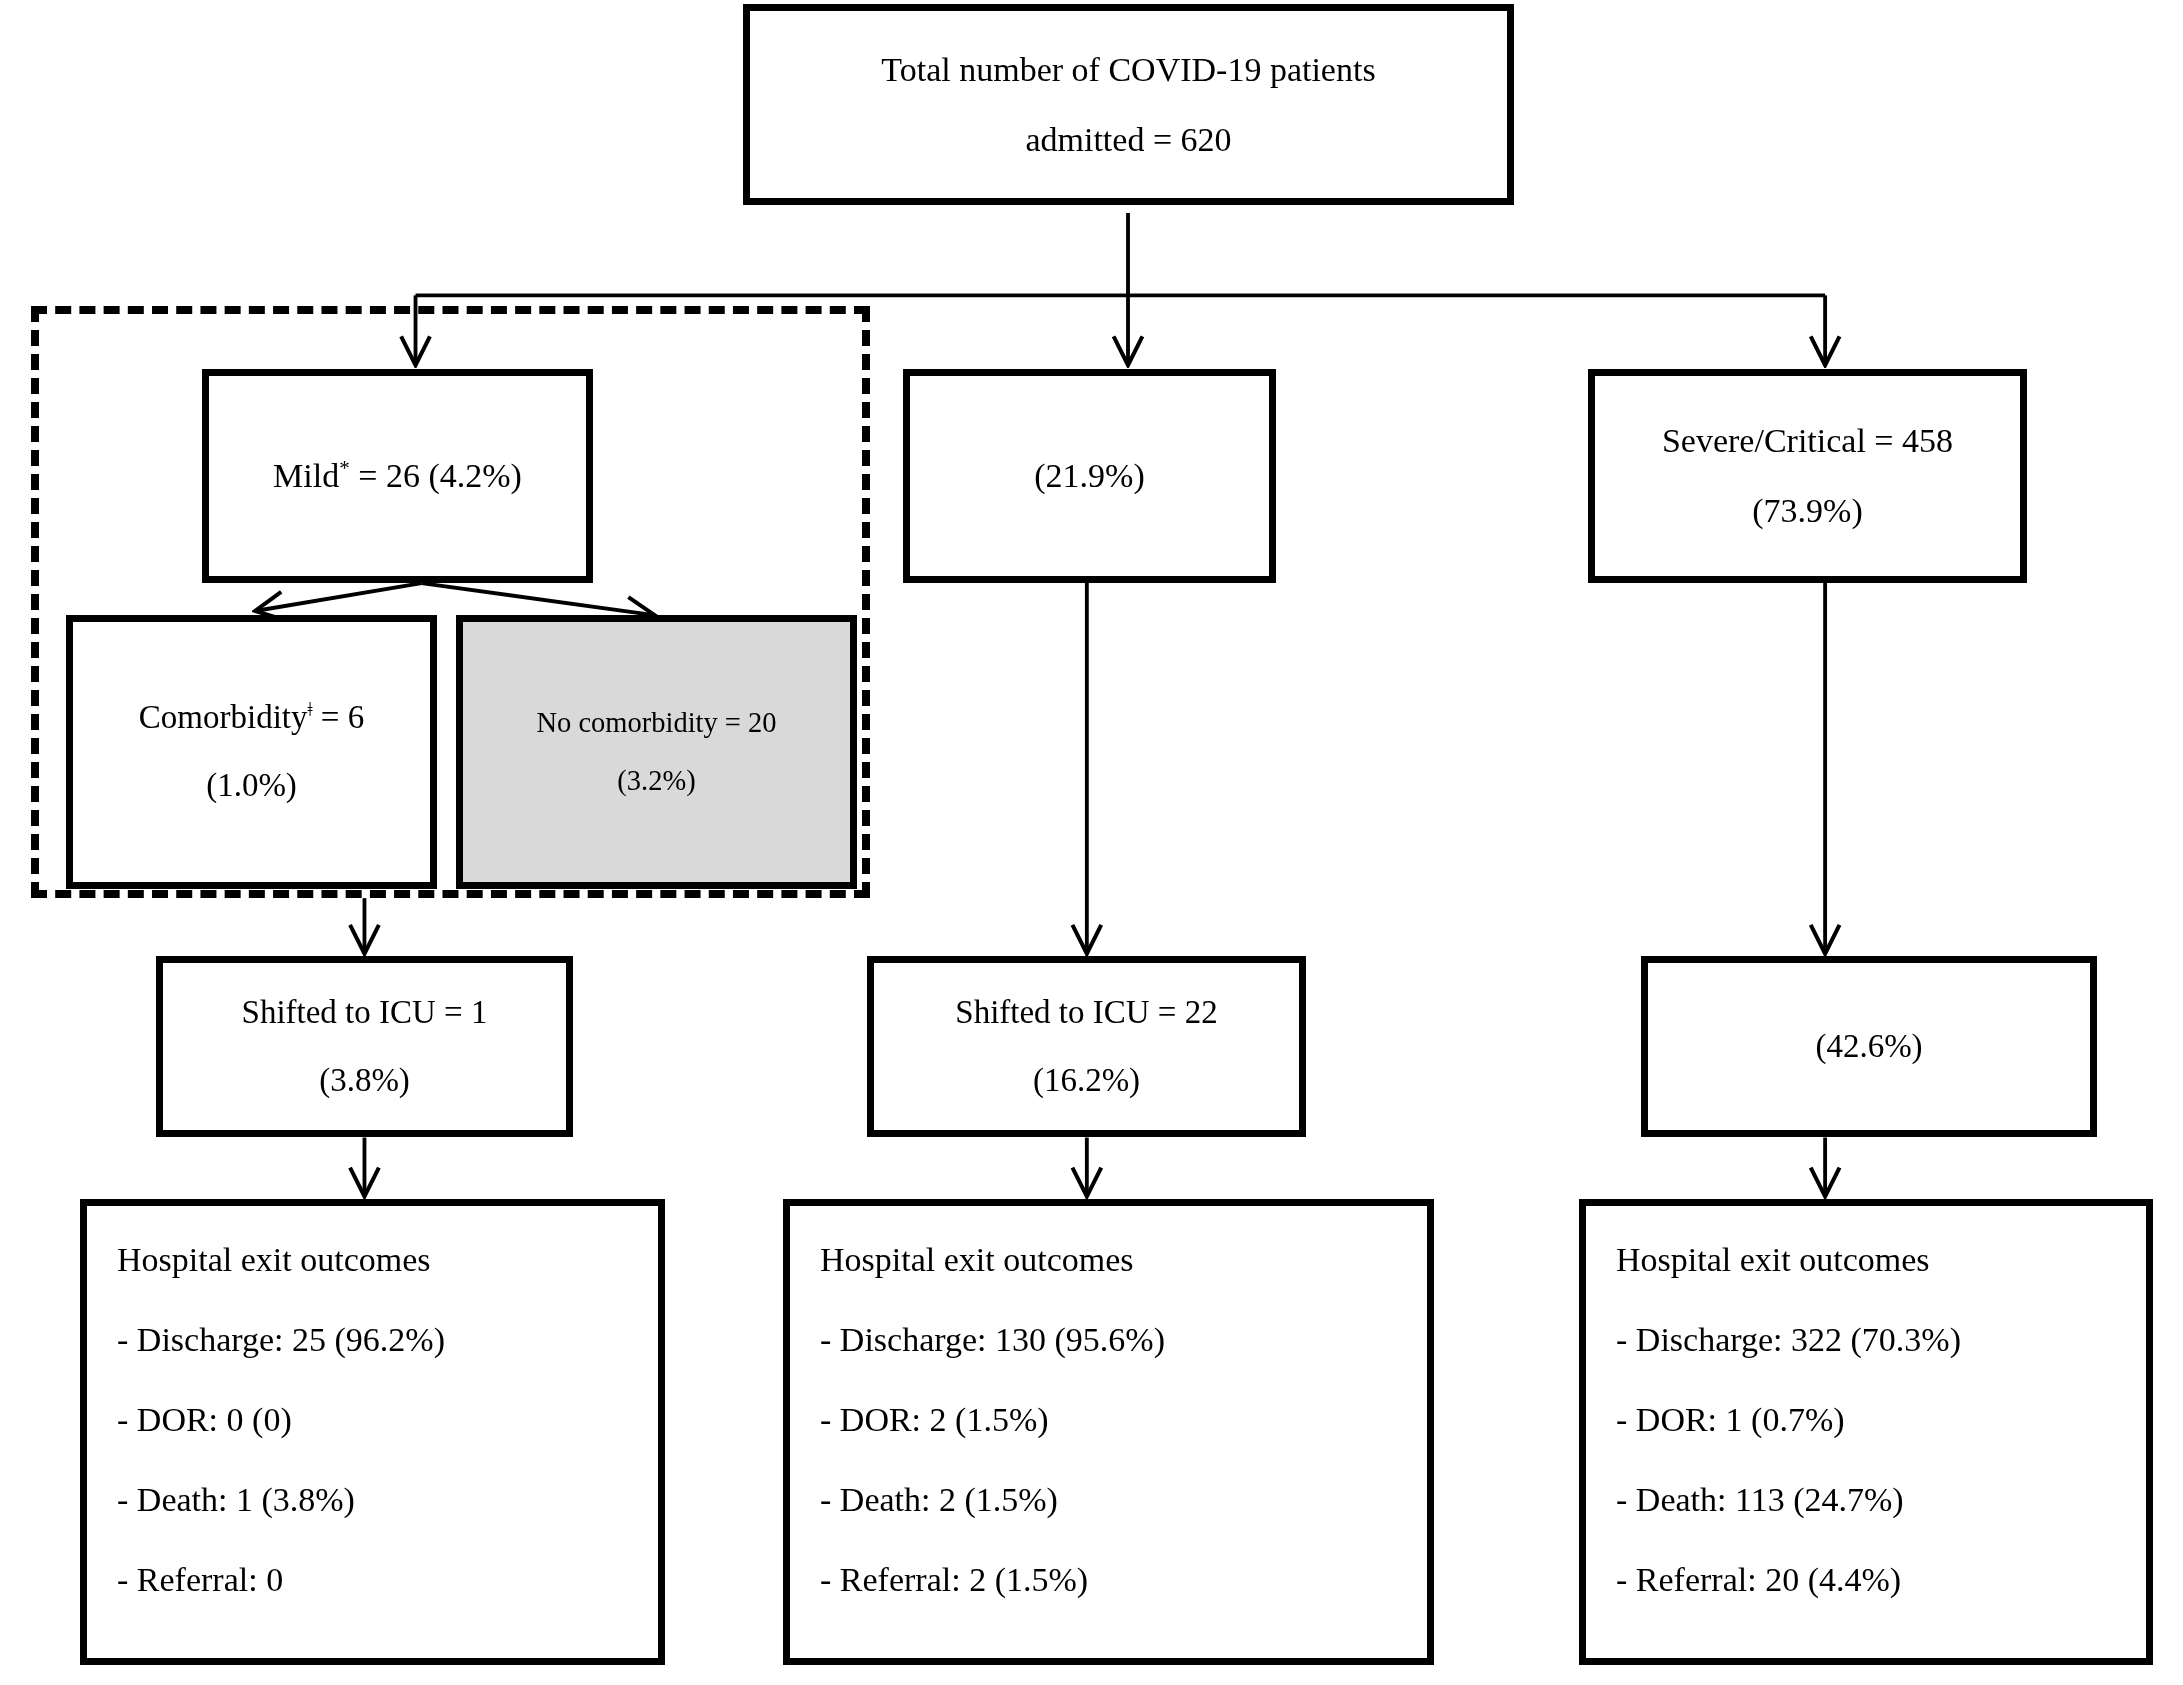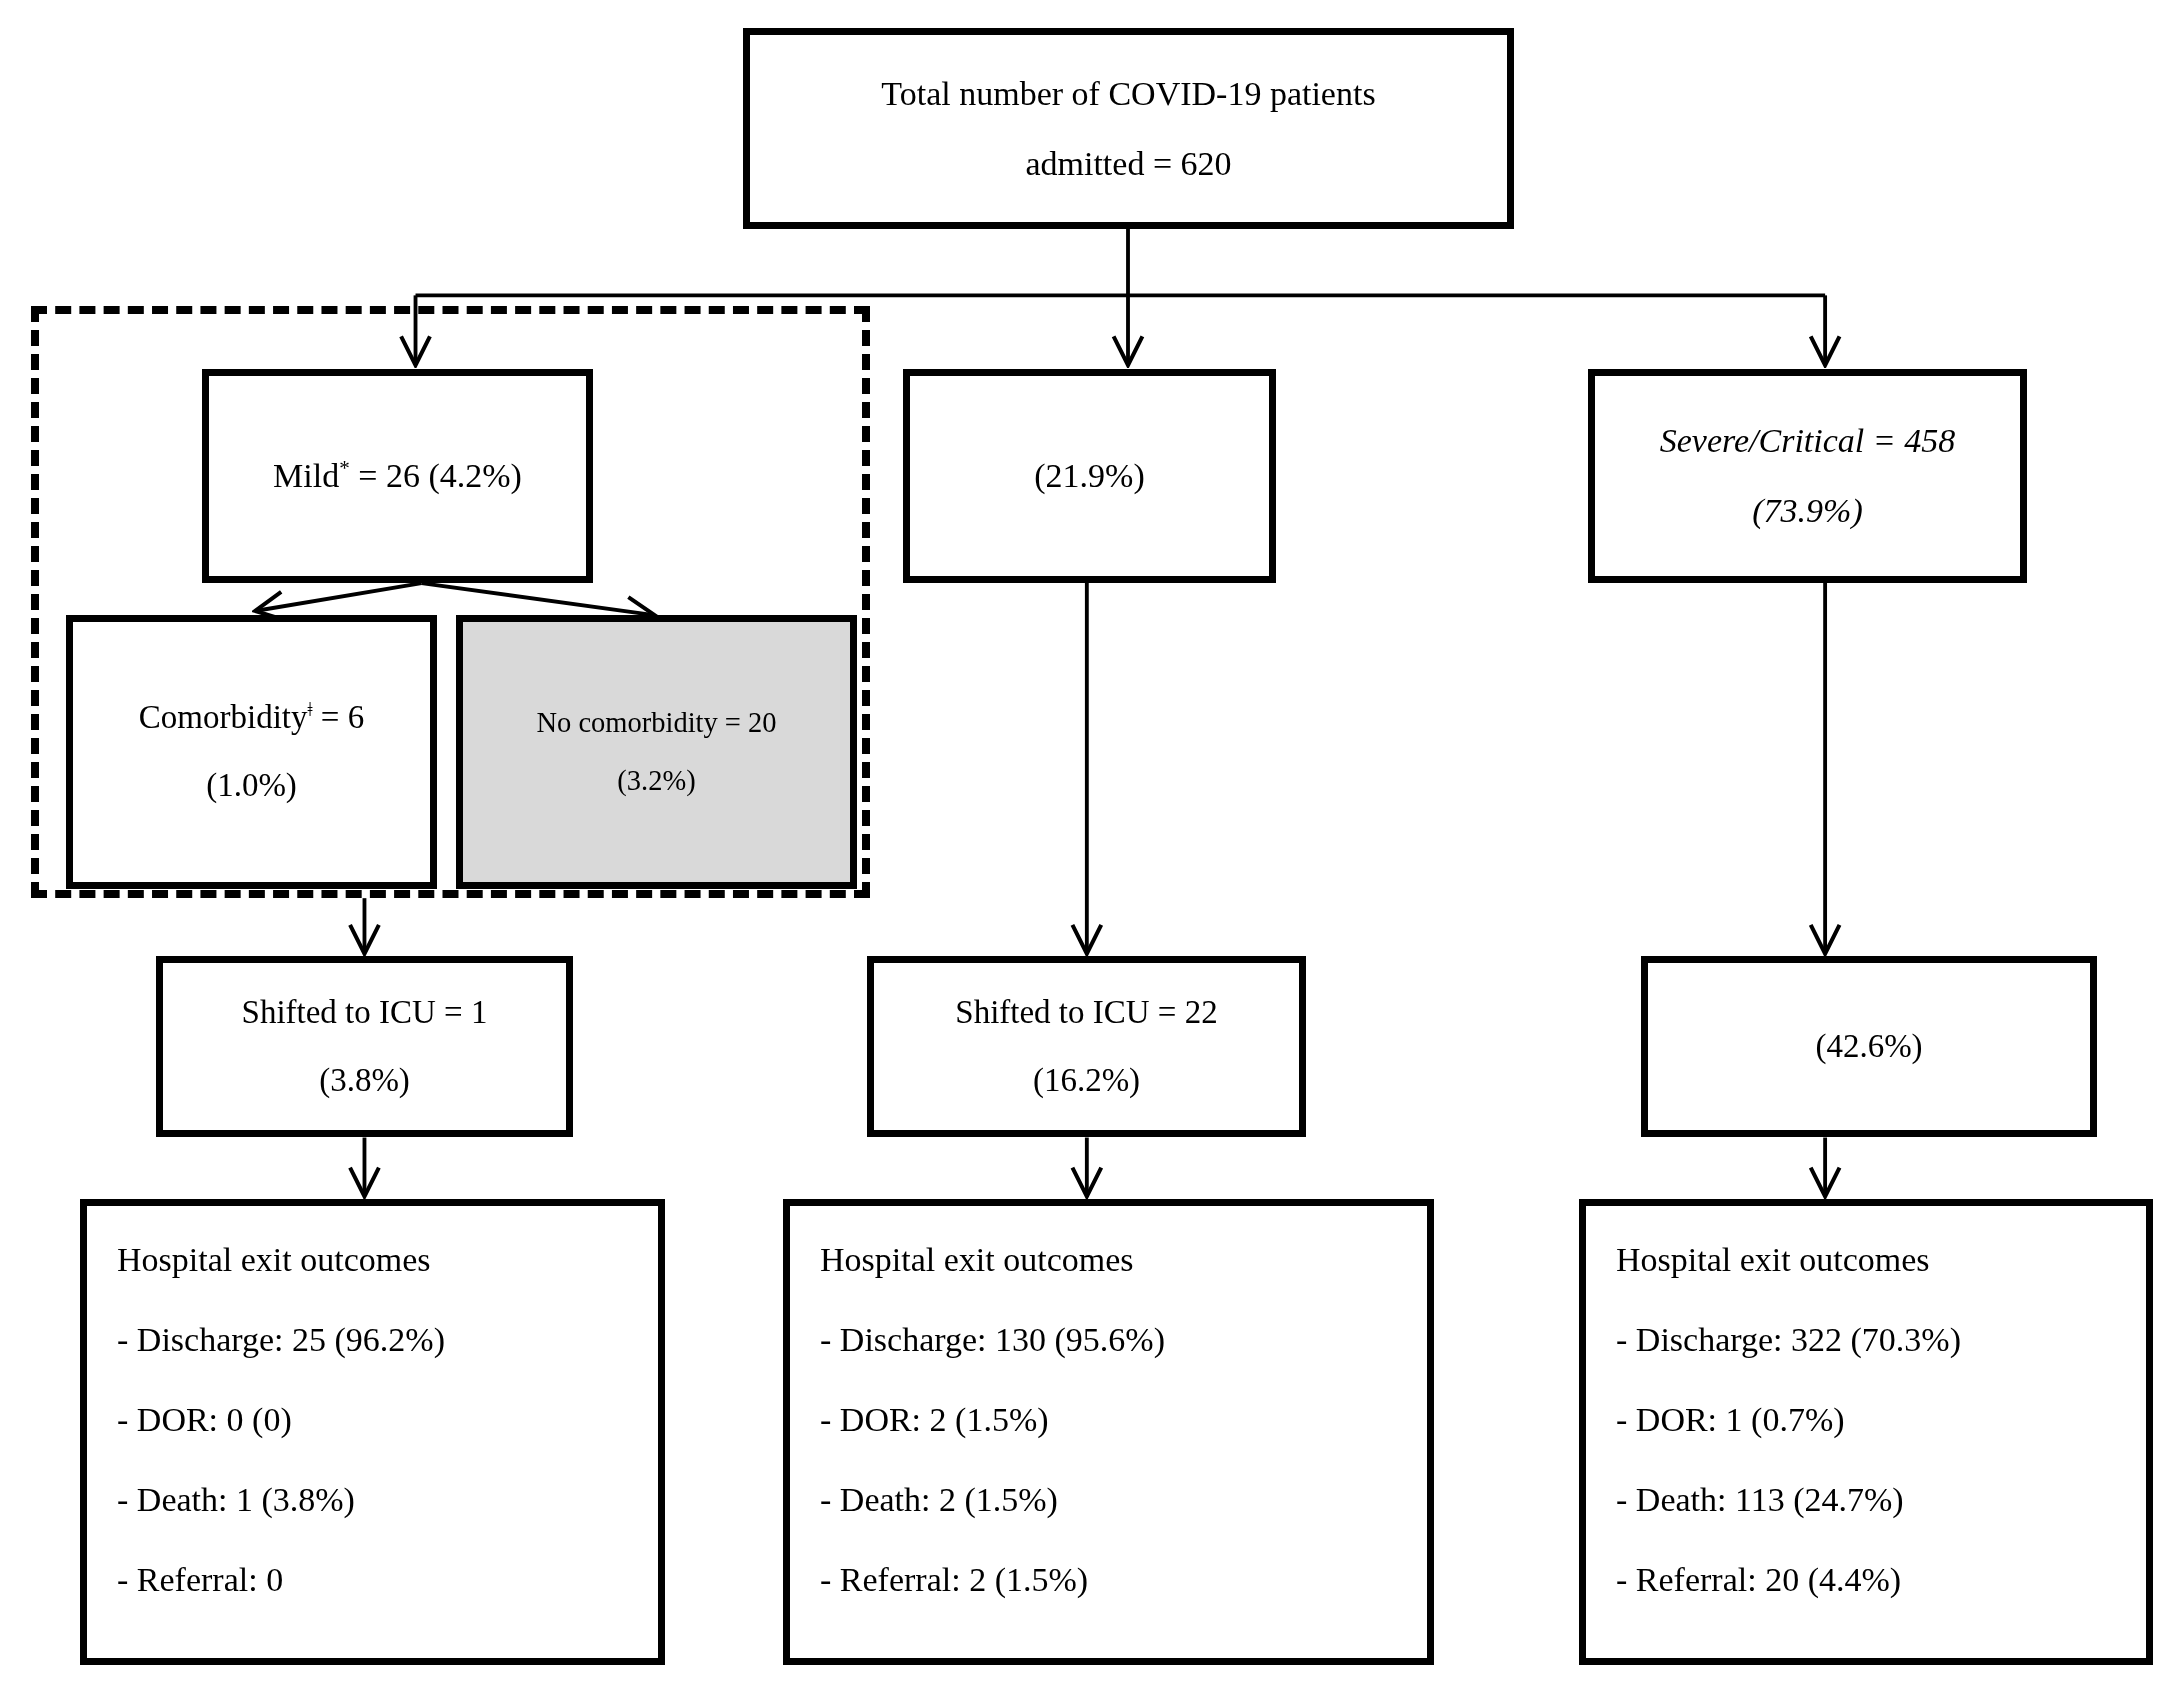--- a/index.html
+++ b/index.html
@@ -35,36 +35,35 @@
     align-items: center;
     justify-content: center;
     text-align: center;
     line-height: 2.05;
   }
   .node.shaded { background: #d9d9d9; }
   .node .line { display: block; white-space: nowrap; }
 
   
   #node-total {
-    left: 743px; top: 28px; width: 771px; height: 201px;
+    left: 743px; top: 4px; width: 771px; height: 201px;
     font-size: 34px;
   }
   #node-mild {
     left: 202px; top: 369px; width: 391px; height: 214px;
     font-size: 34px;
     font-family: Liberation Serif, serif;
   }
   #node-moderate {
     left: 903px; top: 369px; width: 373px; height: 214px;
     font-size: 34px;
   }
   #node-severe {
     left: 1588px; top: 369px; width: 439px; height: 214px;
     font-size: 34px;
-    font-style: italic;
   }
   #node-comorbidity {
     left: 66px; top: 615px; width: 371px; height: 274px;
     font-size: 33px;
   }
   #node-nocomorbidity {
     left: 456px; top: 615px; width: 401px; height: 274px;
     font-size: 28.5px;
   }
   #node-icu-mild {

